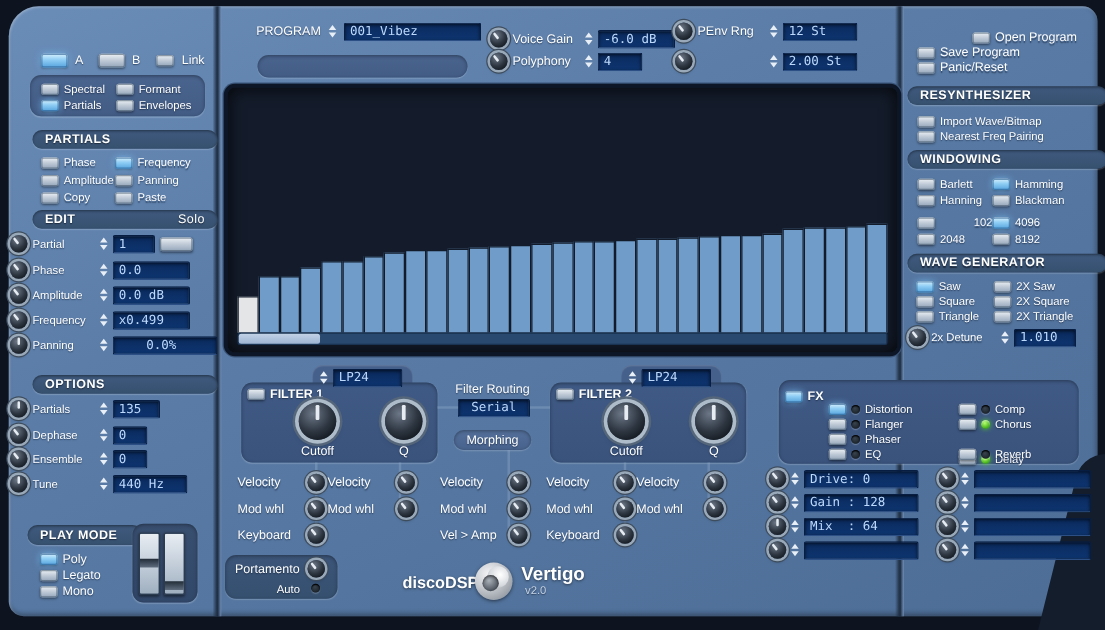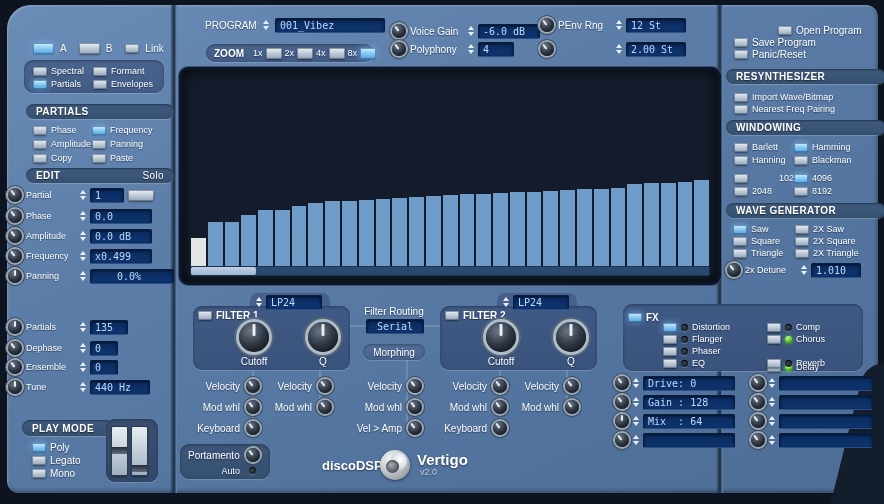--- a/index.html
+++ b/index.html
@@ -38,21 +38,21 @@
   .knob.up::after{transform:translateX(-50%) rotate(0deg);}
   .knob.big{width:30px;height:30px;
     box-shadow:0 0 0 3px #aebbc8,0 0 0 5px #55667a,0 3px 5px rgba(0,0,0,.55);}
   .knob.big::after{width:3px;}
   .spin{display:inline-flex;flex-direction:column;align-items:center;gap:2px;flex:none;cursor:pointer;}
   .spin i{display:block;width:0;height:0;border-left:3px solid transparent;border-right:3px solid transparent;}
   .spin .up{border-bottom:4px solid #e9eff6;}
   .spin .dn{border-top:4px solid #e9eff6;}
   .frow{position:absolute;display:flex;align-items:center;gap:4px;height:14px;}
   .modrow{position:absolute;display:flex;align-items:center;gap:6px;height:14px;width:70px;}
-  .modrow .lbl{flex:1;text-align:right;}
+  .modrow .lbl{flex:1;}
   .led{display:inline-block;width:7px;height:7px;border-radius:50%;flex:none;
     background:radial-gradient(circle at 40% 35%,#3a4550,#11161c);box-shadow:inset 0 1px 1px #000,0 1px 1px rgba(255,255,255,.25);}
   .led.green{background:radial-gradient(circle at 40% 35%,#b4ff6e,#3fae14 70%);box-shadow:0 0 4px #52d41e,inset 0 1px 1px rgba(255,255,255,.5);}
   .display{position:absolute;left:179px;top:67px;width:536px;height:212px;border-radius:9px;
     background:#141c2b;border:3px solid #0d1626;box-shadow:0 0 0 1px #3a5478,inset 0 0 14px rgba(0,0,0,.85);}
   .bars{position:absolute;left:8px;right:8px;bottom:16px;height:92px;display:flex;align-items:flex-end;}
   .bar{flex:1;background:#6f9cc9;border:1px solid #121b2a;border-bottom:none;}
   .bar.sel{background:#e3e5e7;}
   .scroll{position:absolute;left:8px;right:8px;bottom:6px;height:8px;border-radius:2px;
     background:#29496e;border:1px solid #1a3352;}
@@ -181,20 +181,23 @@
   <div class="frow" style="left:8px;top:269px;">
     <span class="knob up"></span>
     <span class="lbl sm" style="width:50px;">Panning</span>
     <span class="spin">
         <i class="up"></i>
         <i class="dn"></i>
       </span>
     <span class="lcd" style="width:52px;padding-left:26px;">0.0%</span>
   </div>
 
+  <div class="pill" style="left:26px;top:300px;width:128px;height:15px;">
+      <span>OPTIONS</span>
+    </div>
   <div class="frow" style="left:8px;top:320px;">
     <span class="knob up"></span>
     <span class="lbl sm" style="width:50px;">Partials</span>
     <span class="spin">
         <i class="up"></i>
         <i class="dn"></i>
       </span>
     <span class="lcd" style="width:28px;">135</span>
   </div>
   <div class="frow" style="left:8px;top:341px;">
@@ -251,31 +254,20 @@
 
   <div class="frow" style="left:205px;top:18px;gap:6px;">
     <span class="lbl" style="width:52px;">PROGRAM</span>
     <span class="spin">
         <i class="up"></i>
         <i class="dn"></i>
       </span>
     <span class="lcd" style="width:100px;">001_Vibez</span>
   </div>
   <div class="darkpanel" style="left:206px;top:44px;width:168px;height:18px;border-radius:9px;"></div>
-  <div class="frow" style="left:214px;top:46px;gap:3px;">
-    <span class="lbl" style="width:36px;font-weight:bold;">ZOOM</span>
-    <span class="lbl sm">1x</span>
-      <span class="tbtn" style="width:16px;height:11px;"></span>
-    <span class="lbl sm">2x</span>
-      <span class="tbtn" style="width:16px;height:11px;"></span>
-    <span class="lbl sm">4x</span>
-      <span class="tbtn" style="width:16px;height:11px;"></span>
-    <span class="lbl sm">8x</span>
-      <span class="tbtn on" style="width:16px;height:11px;"></span>
-  </div>
   <div class="frow" style="left:392px;top:24px;">
     <span class="knob"></span>
     <span class="lbl" style="width:54px;">Voice Gain</span>
     <span class="spin">
         <i class="up"></i>
         <i class="dn"></i>
       </span>
     <span class="lcd" style="width:52px;">-6.0 dB</span>
   </div>
   <div class="frow" style="left:392px;top:42px;">

